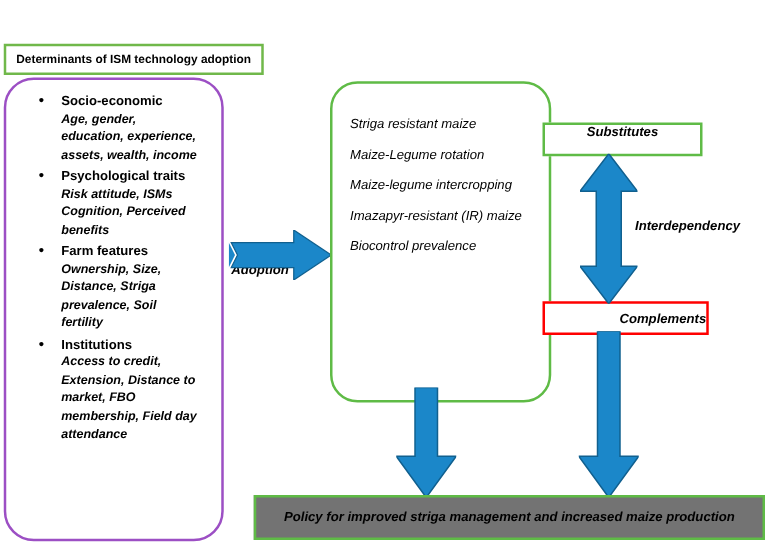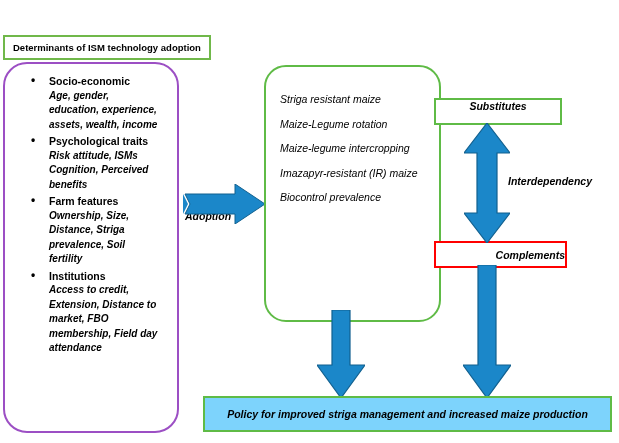--- a/index.html
+++ b/index.html
@@ -240,21 +240,21 @@
   }
 
   
   .policy-box {
     position: absolute;
     left: 203px;
     top: 396px;
     width: 409px;
     height: 36px;
     border: 2px solid #5FBB46;
-    background: #7dd3fc;
+    background: #737373;
     box-sizing: border-box;
     display: flex;
     align-items: center;
     justify-content: center;
   }
   .policy-text {
     font-size: 10.5px;
     font-weight: bold;
     font-style: italic;
     white-space: nowrap;

